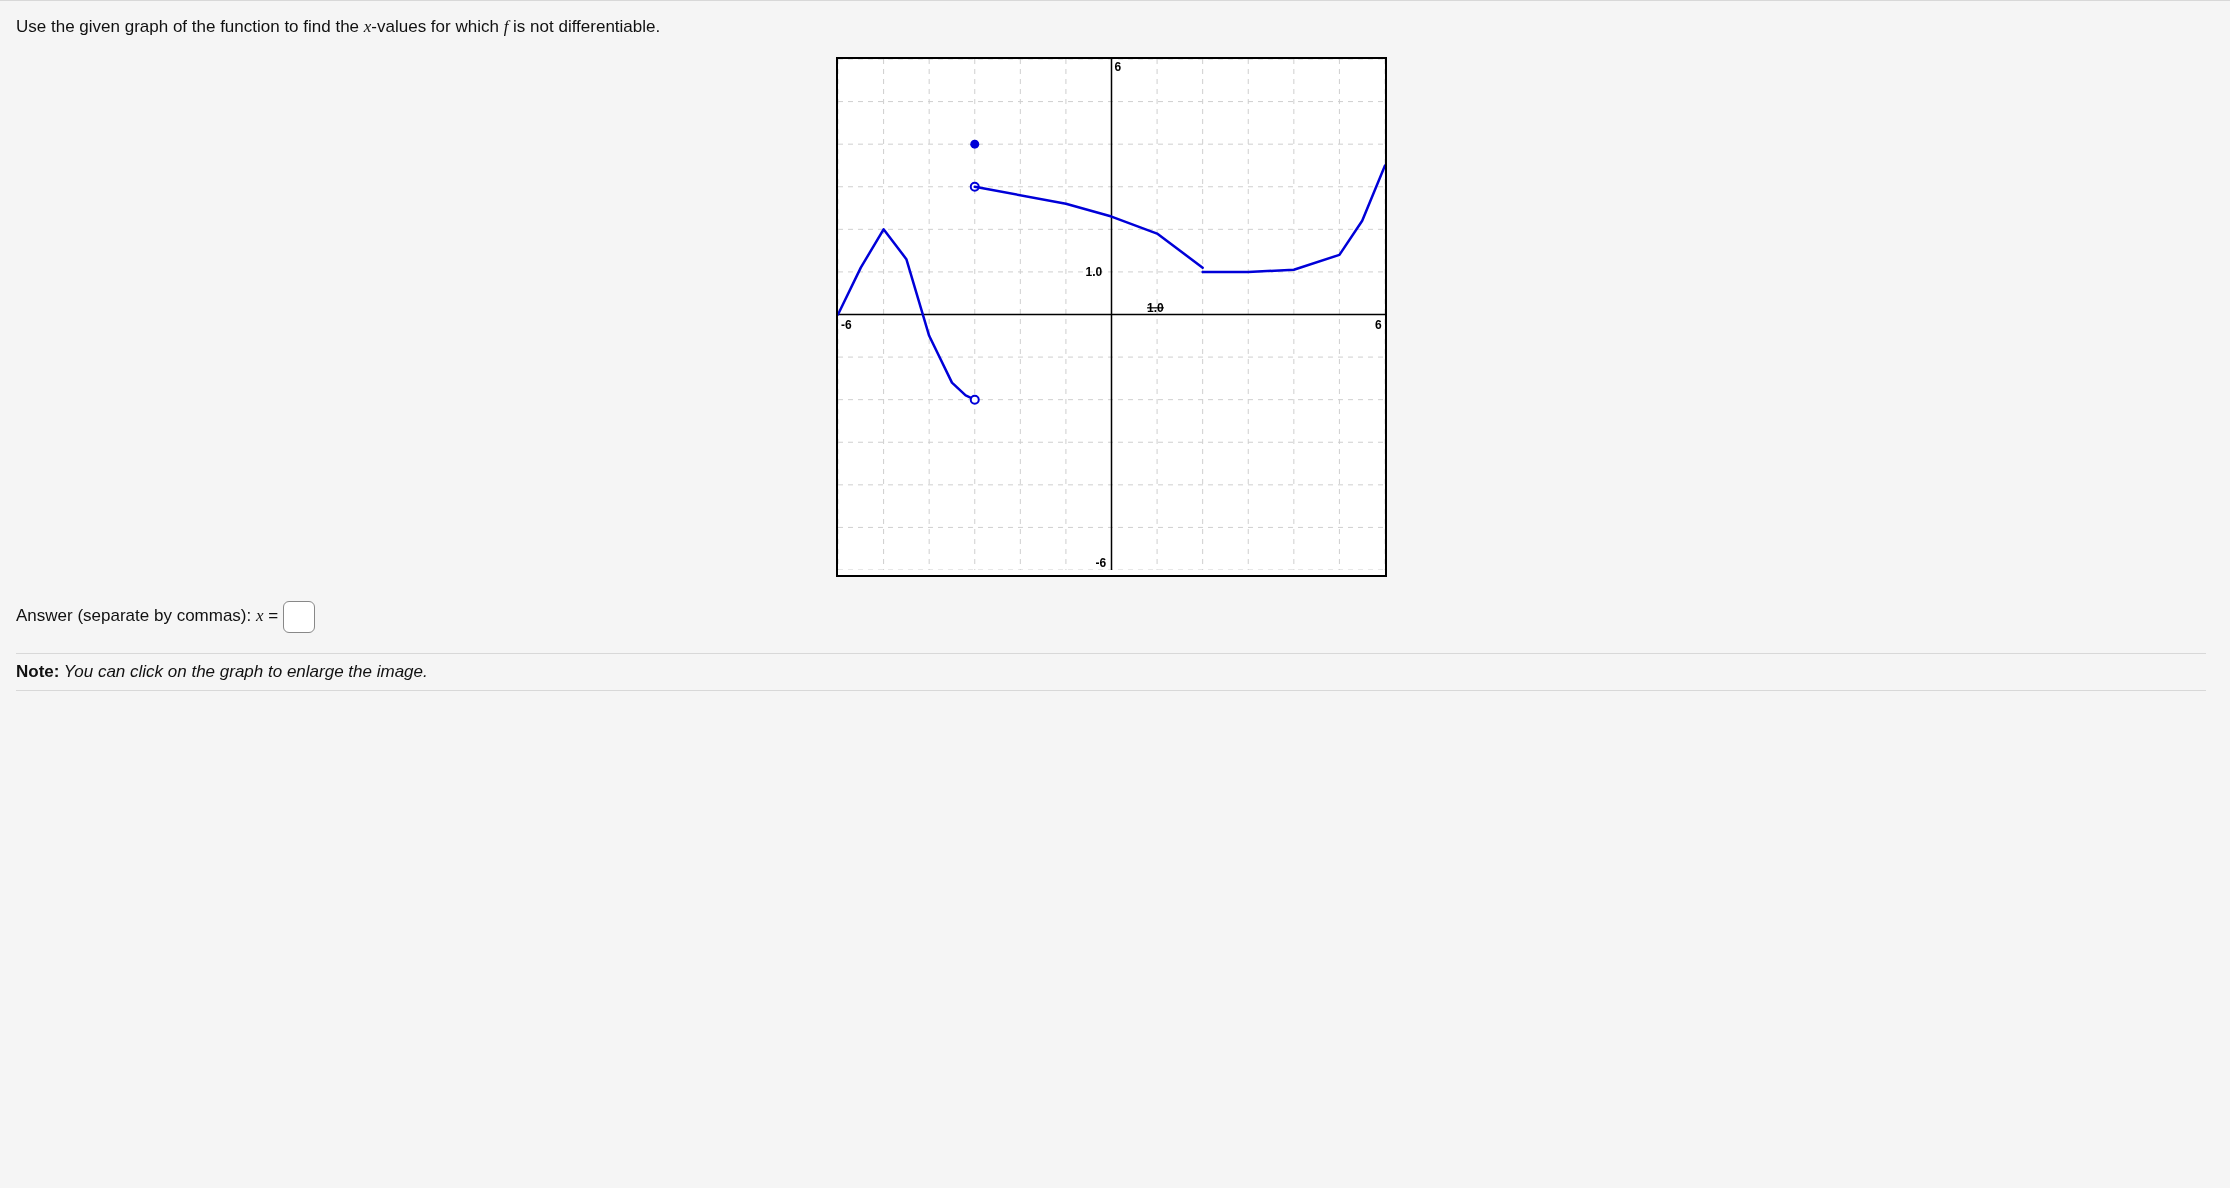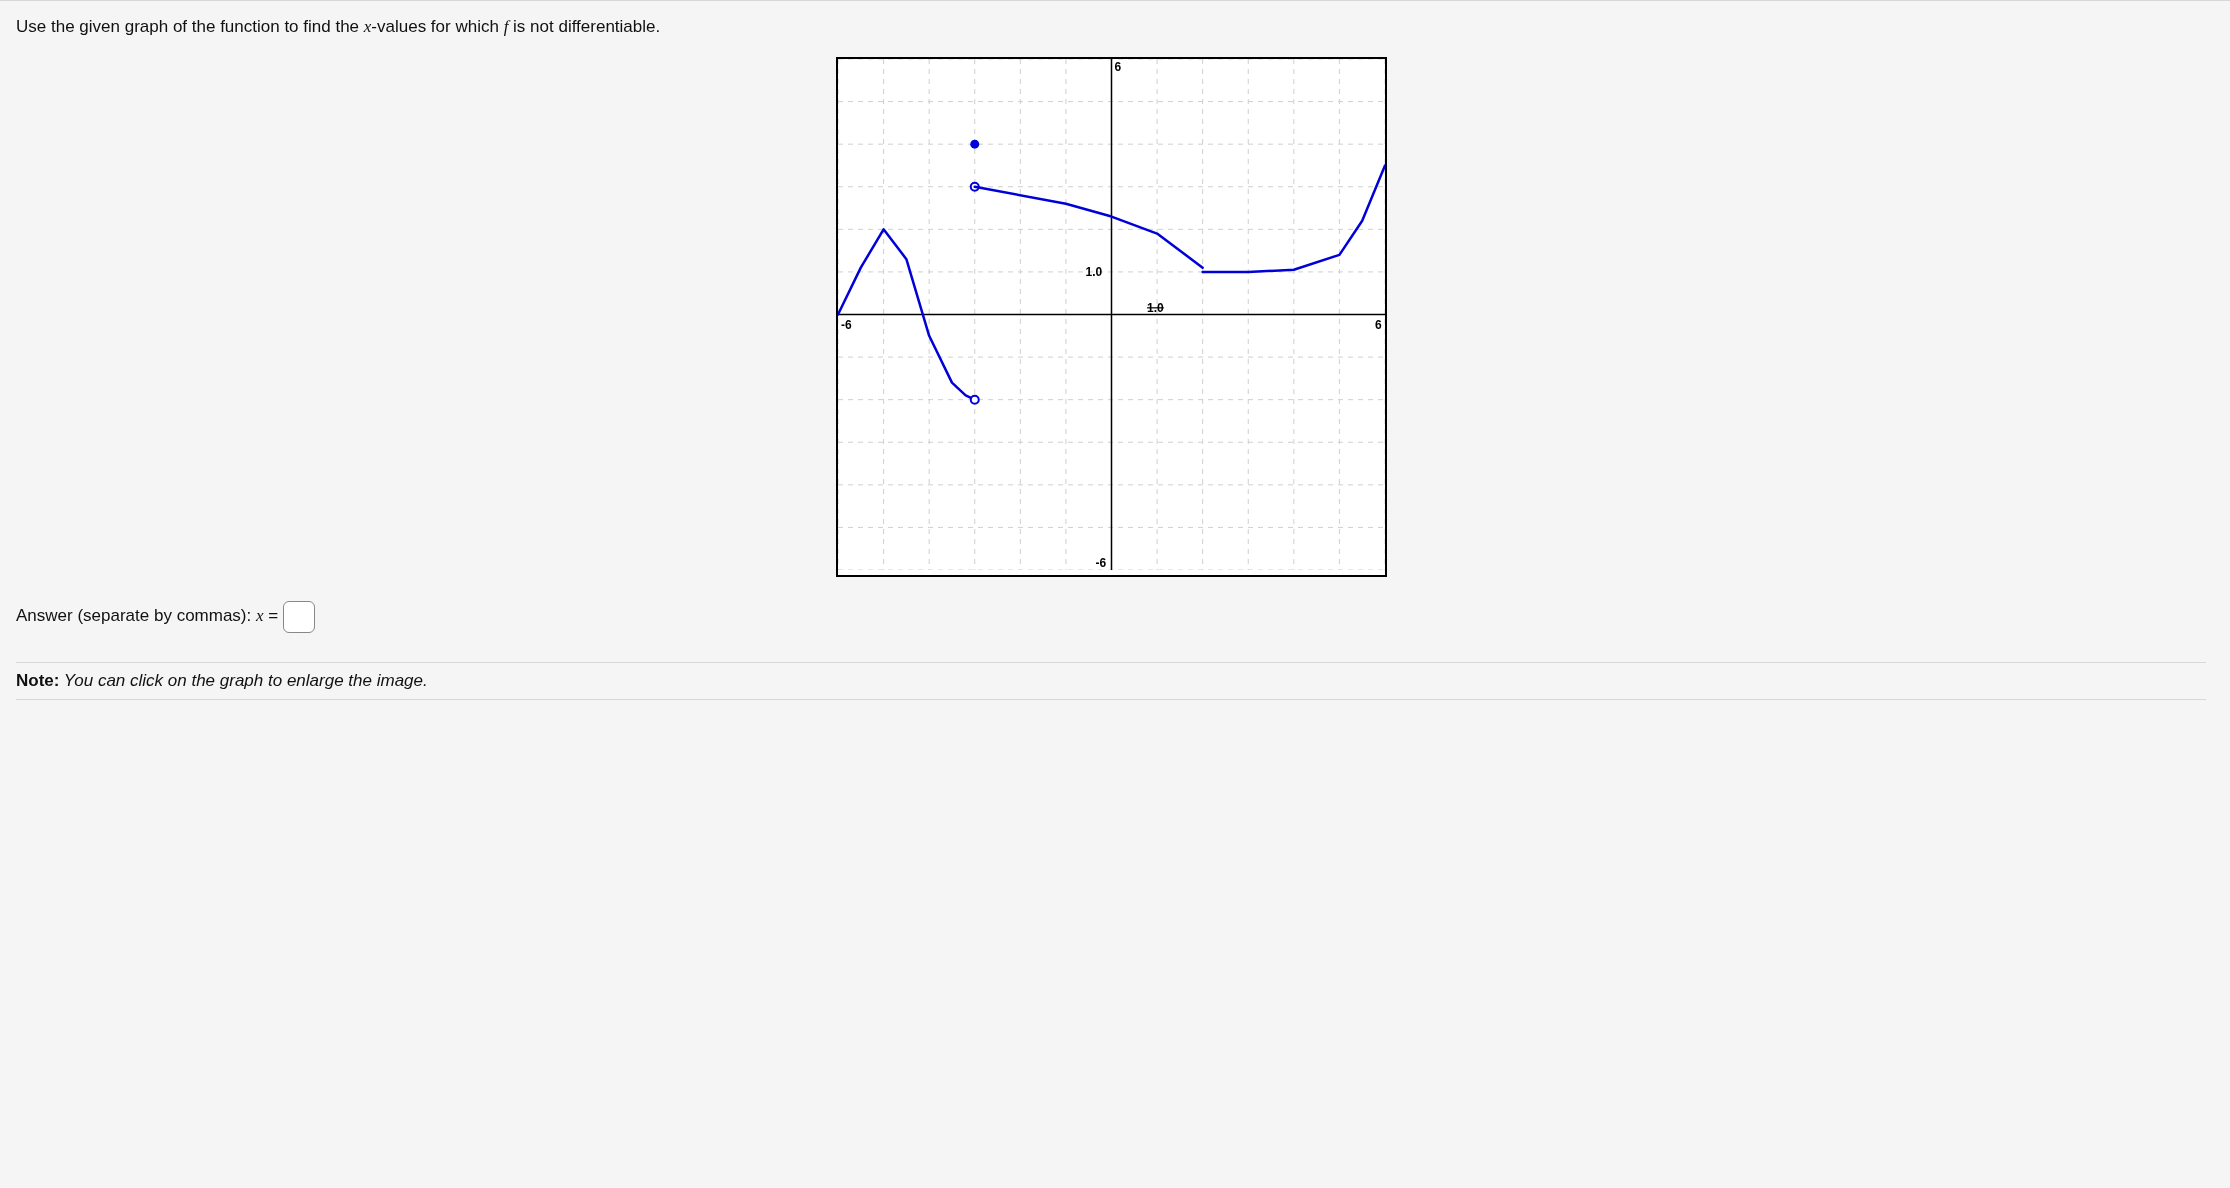--- a/index.html
+++ b/index.html
@@ -26,21 +26,21 @@
   .graph-wrap {
     text-align: center;
     margin: 8px 0 24px 0;
   }
   .graph-frame {
     display: inline-block;
     background: #fff;
     border: 2px solid #000;
   }
   .answer-row {
-    margin: 18px 0 29px 0;
+    margin: 18px 0 20px 0;
   }
   .answer-row input {
     width: 32px;
     height: 32px;
     border: 1px solid #888;
     border-radius: 6px;
     font-size: 15px;
     text-align: center;
     vertical-align: middle;
   }

